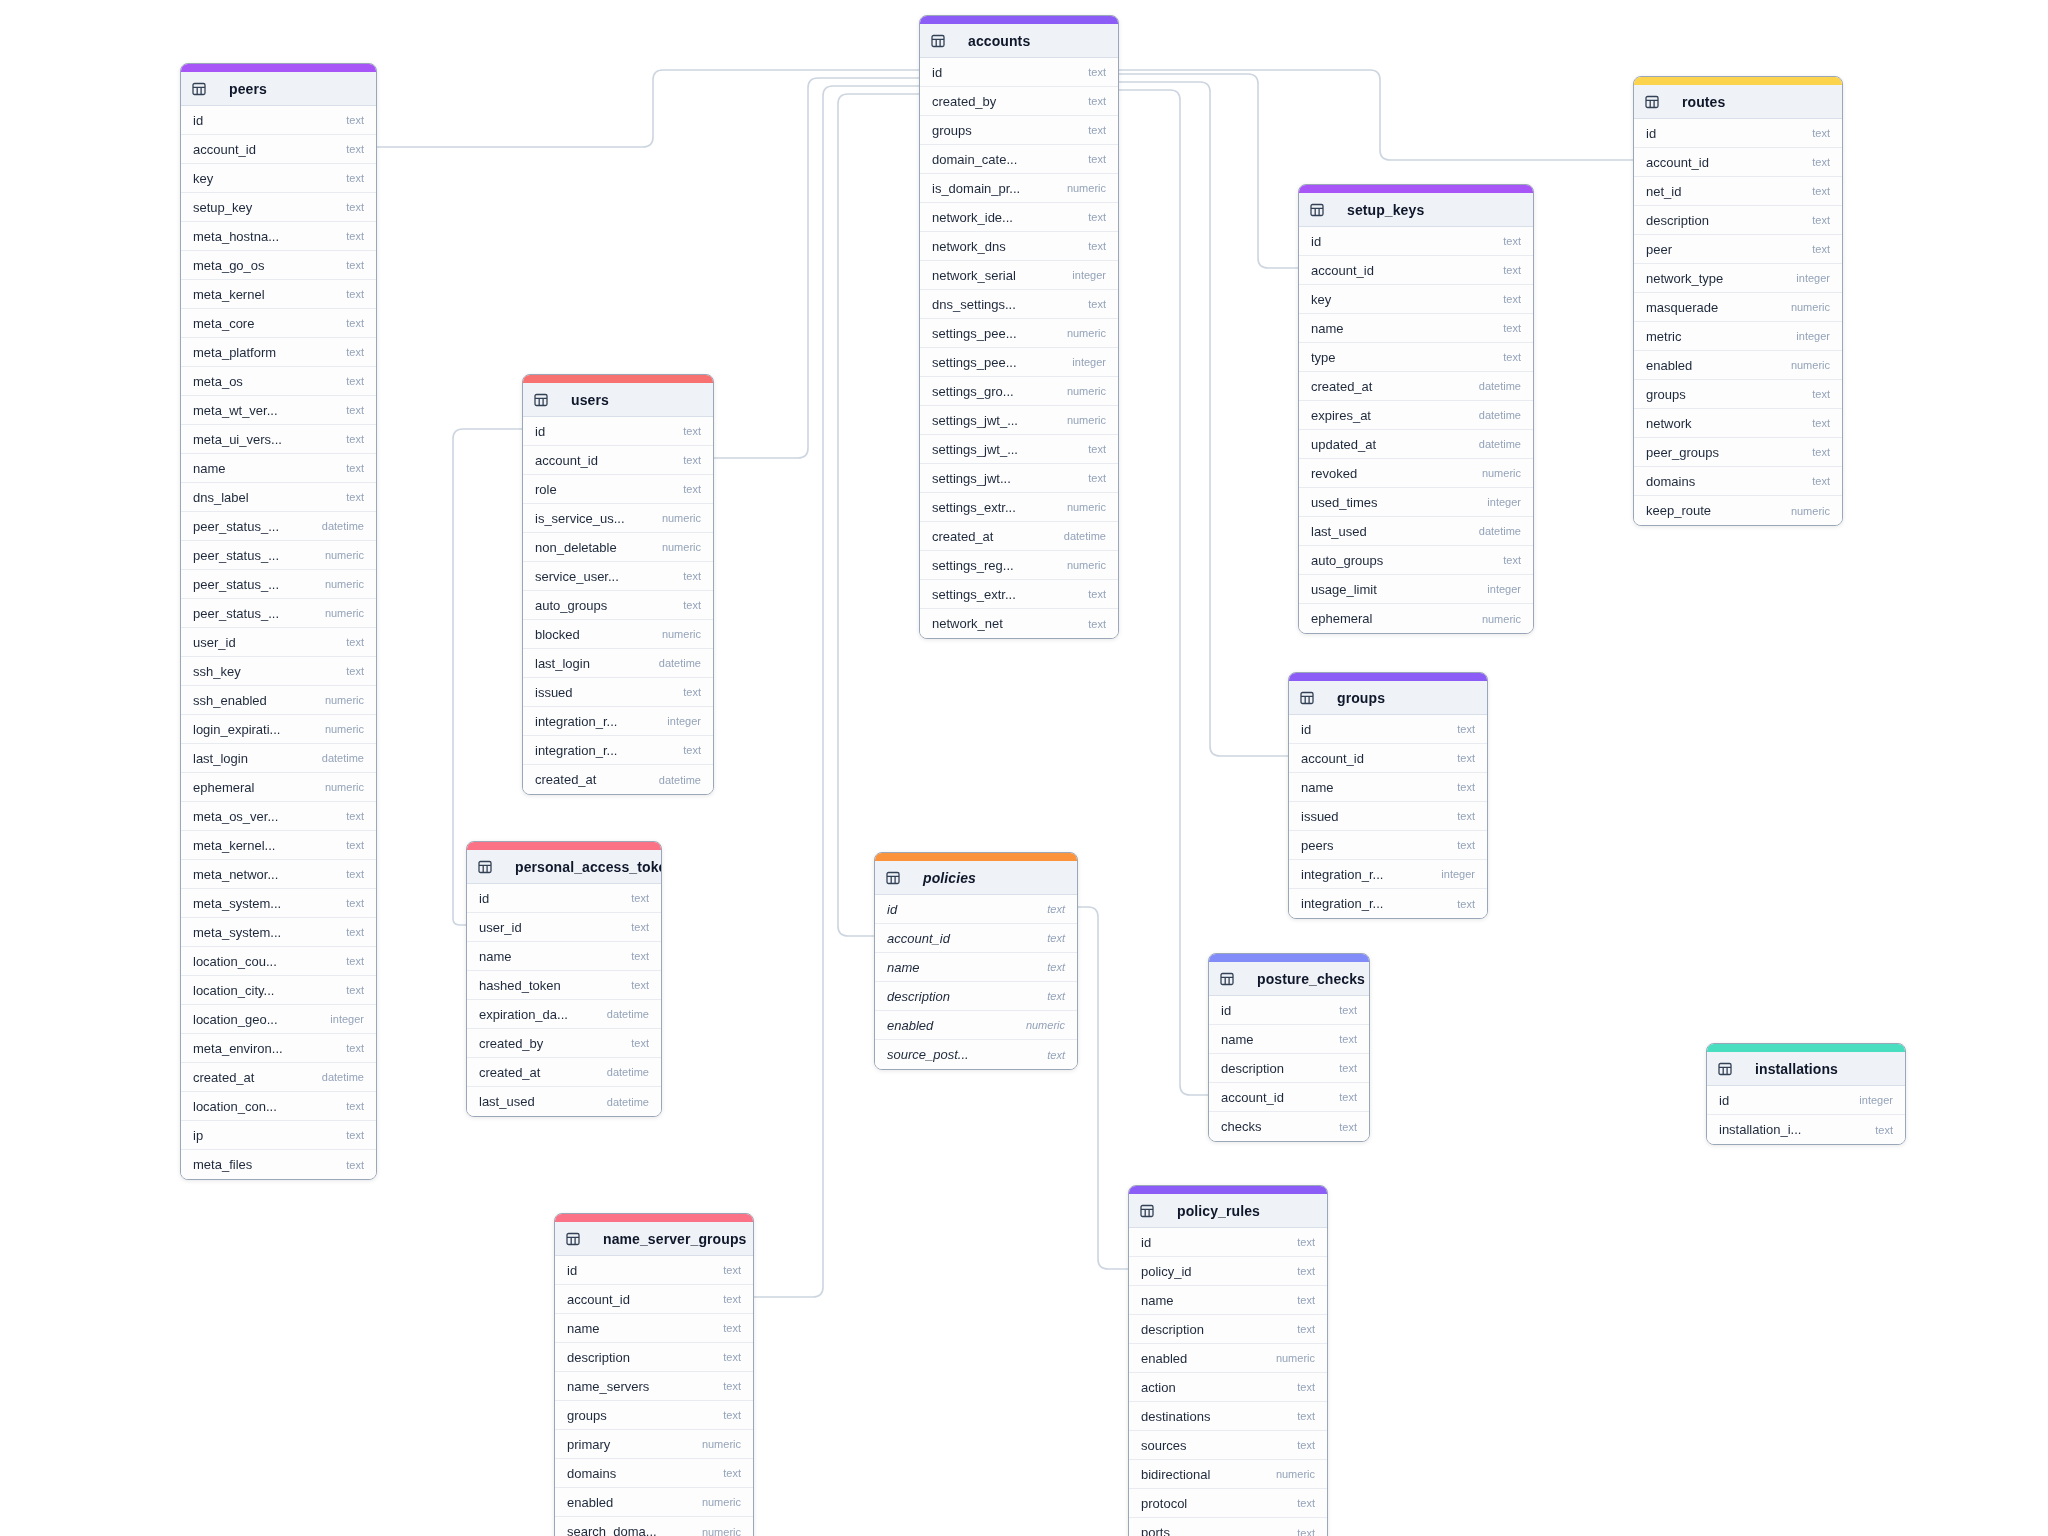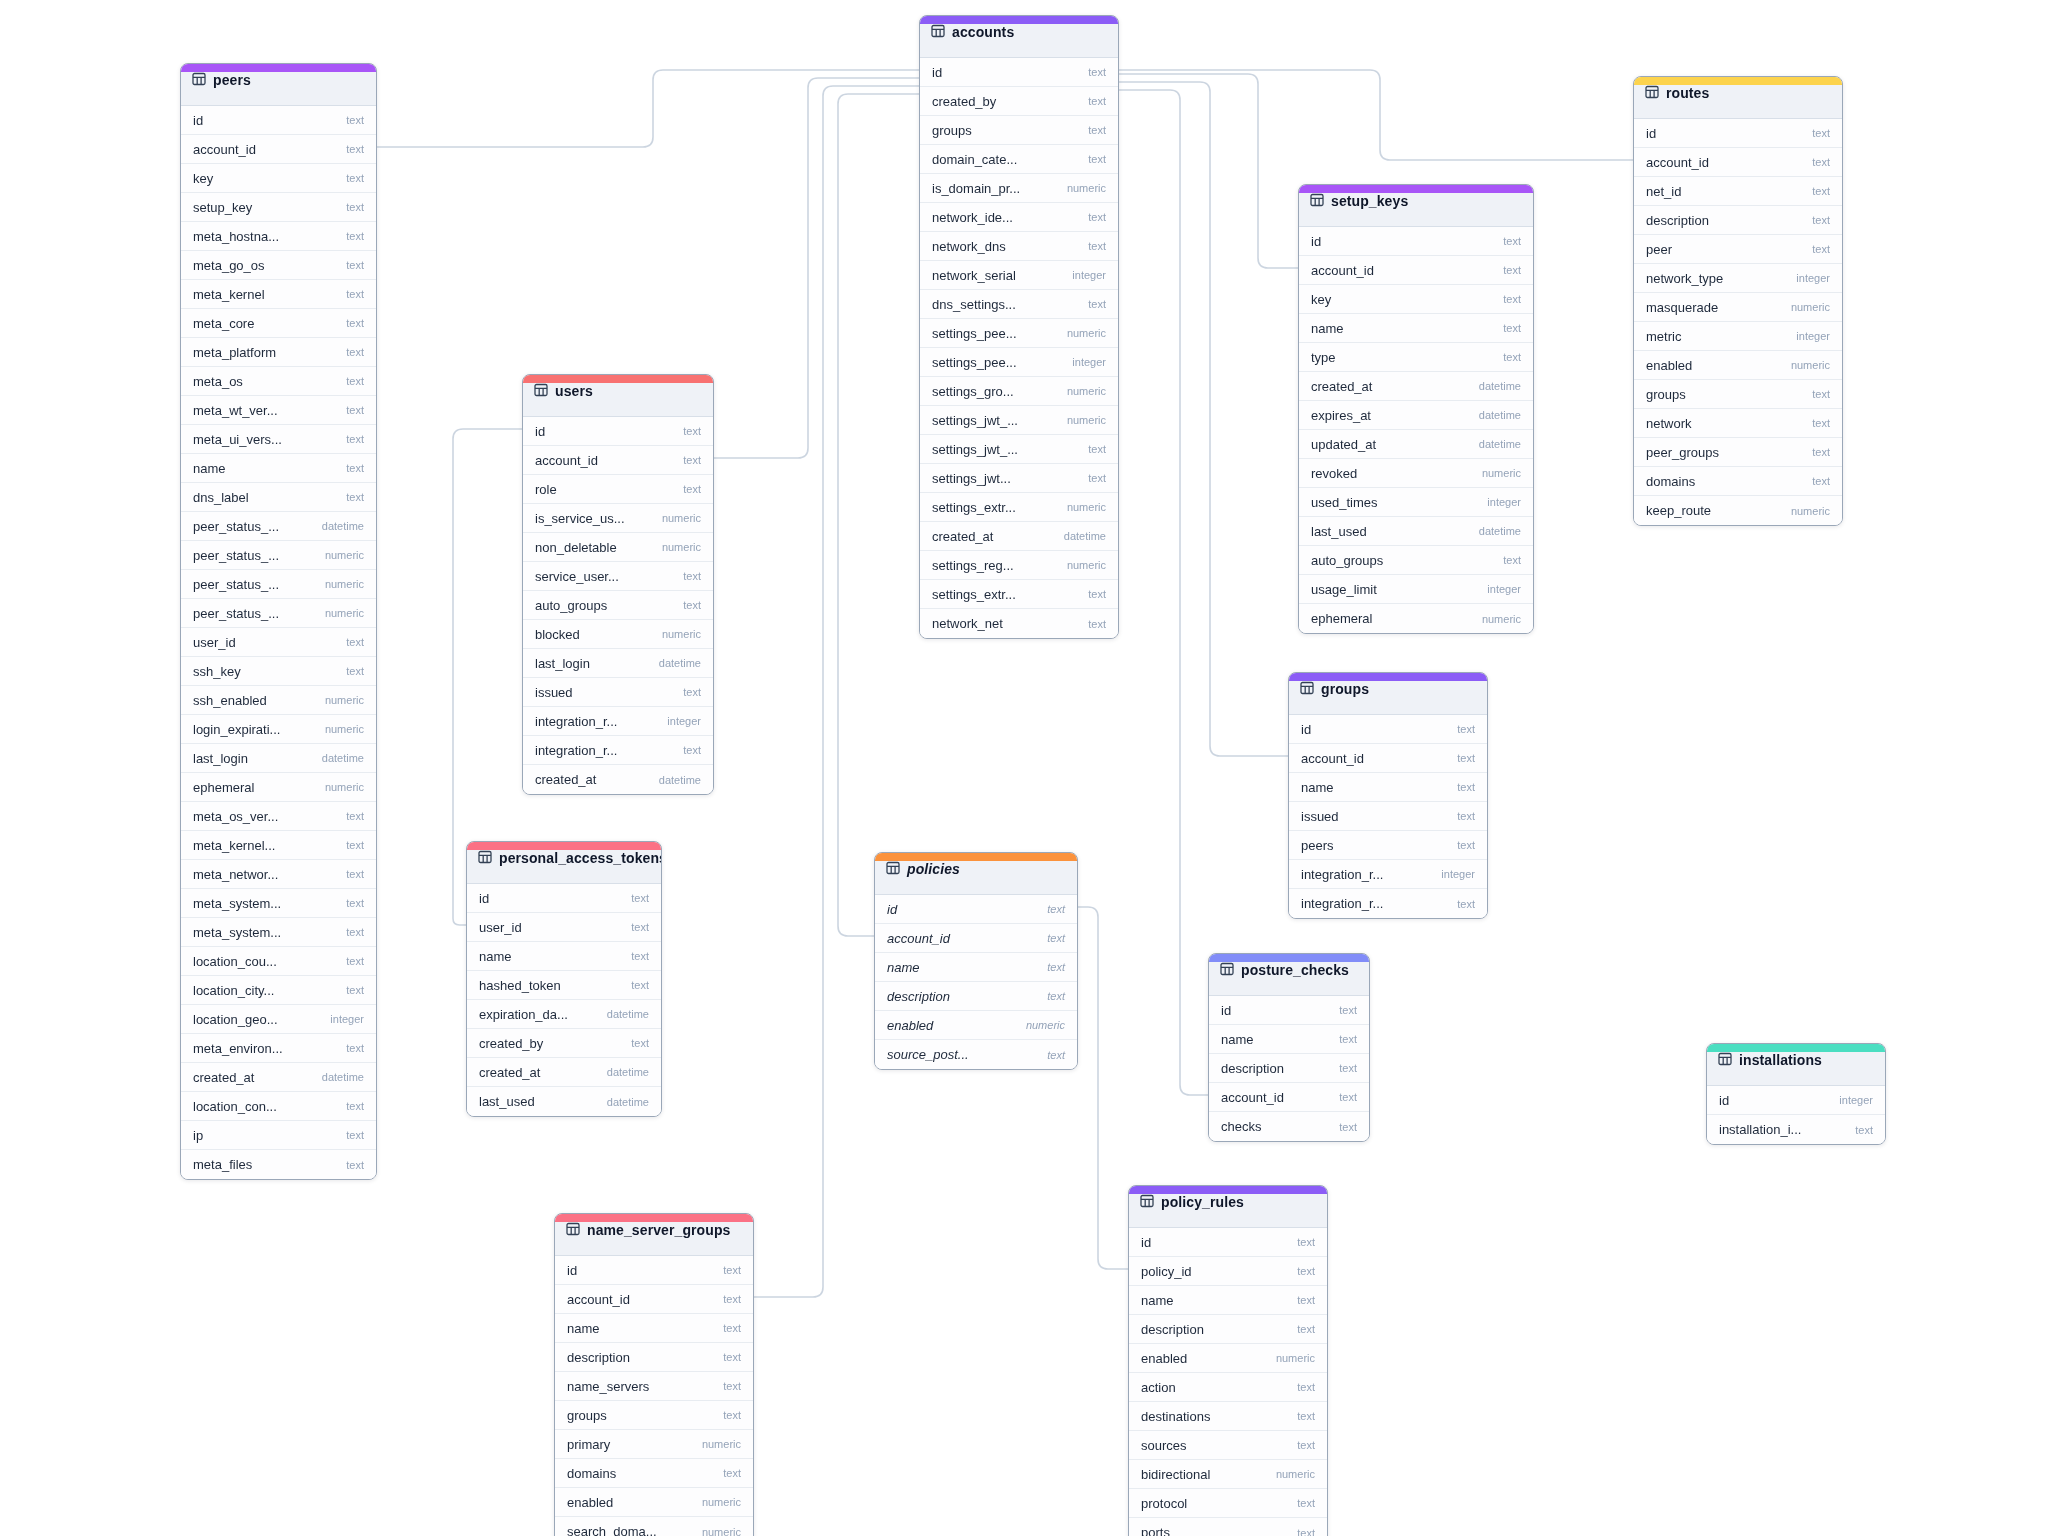--- a/index.html
+++ b/index.html
@@ -2,21 +2,21 @@
 <html><head>
 <meta charset="utf-8">
 <style>
   html,body{margin:0;padding:0;background:#ffffff;overflow:hidden;}
   #canvas{position:relative;width:2048px;height:1536px;background:#ffffff;
           font-family:"Liberation Sans","DejaVu Sans",sans-serif;}
   #wires{position:absolute;left:0;top:0;width:2048px;height:1536px;}
   .table{position:absolute;background:#ffffff;border:1px solid #9aa7b8;border-radius:8px;
          box-shadow:0 1px 4px rgba(15,23,42,.10);overflow:hidden;box-sizing:border-box;}
   .accent{height:8px;}
-  .thead{height:33px;display:flex;align-items:flex-start;gap:7px;padding:0 11px;
+  .thead{height:33px;display:flex;align-items:center;gap:23px;padding:0 11px;
          background:#eff2f7;border-bottom:1px solid #d8dfe8;}
   .tname{font-size:14px;font-weight:bold;color:#0f172a;letter-spacing:.1px;}
   .ticon{display:flex;align-items:center;}
   .row{height:29px;display:flex;align-items:center;justify-content:space-between;
        padding:0 12px;border-bottom:1px solid #e8ecf1;background:#fdfdfe;box-sizing:border-box;}
   .row:last-child{border-bottom:none;}
   .fname{font-size:13px;color:#1e293b;white-space:nowrap;}
   .ftype{font-size:11px;color:#94a3b8;white-space:nowrap;margin-left:14px;}
   .wire{fill:none;stroke:#ccd5e0;stroke-width:1.6px;}
 </style>
@@ -763,21 +763,21 @@
       </div>
       <div class="row">
         <span class="fname">domains</span>
         <span class="ftype">text</span>
       </div>
       <div class="row">
         <span class="fname">keep_route</span>
         <span class="ftype">numeric</span>
       </div>
     </div>
-    <div class="table" style="left: 1706px; top: 1043px; width: 180px;">
+    <div class="table" style="left: 1706px; top: 1043px; width: 200px;">
       <div class="accent" style="background: rgb(74, 222, 193);"></div>
       <div class="thead">
         <span class="ticon">
           <svg width="14" height="14" viewBox="0 0 14 14" fill="none" stroke="#334155" stroke-width="1.3">
             <rect x="1" y="1.5" width="12" height="11" rx="1.5"></rect>
             <line x1="1" y1="5.4" x2="13" y2="5.4"></line>
             <line x1="5.2" y1="5.4" x2="5.2" y2="12.5"></line>
             <line x1="9.1" y1="5.4" x2="9.1" y2="12.5"></line>
           </svg>
         </span>

